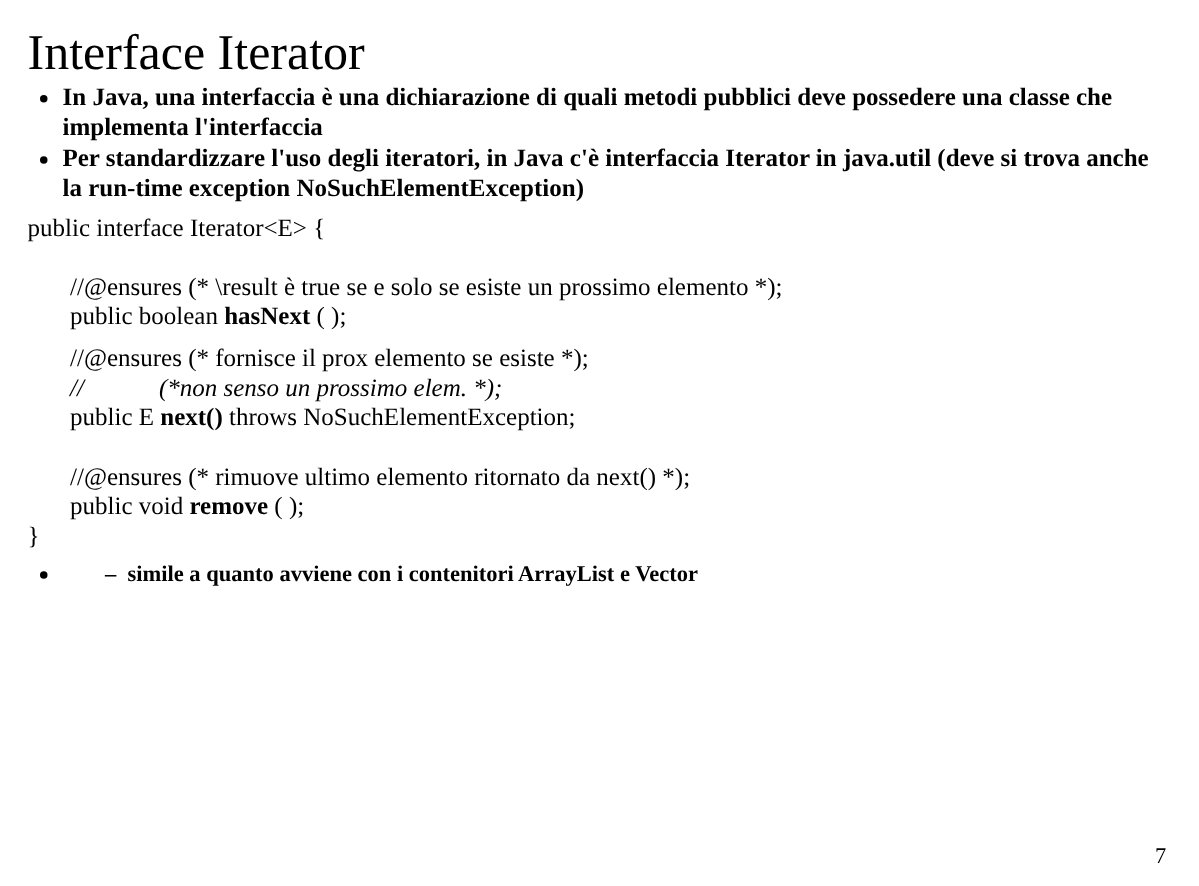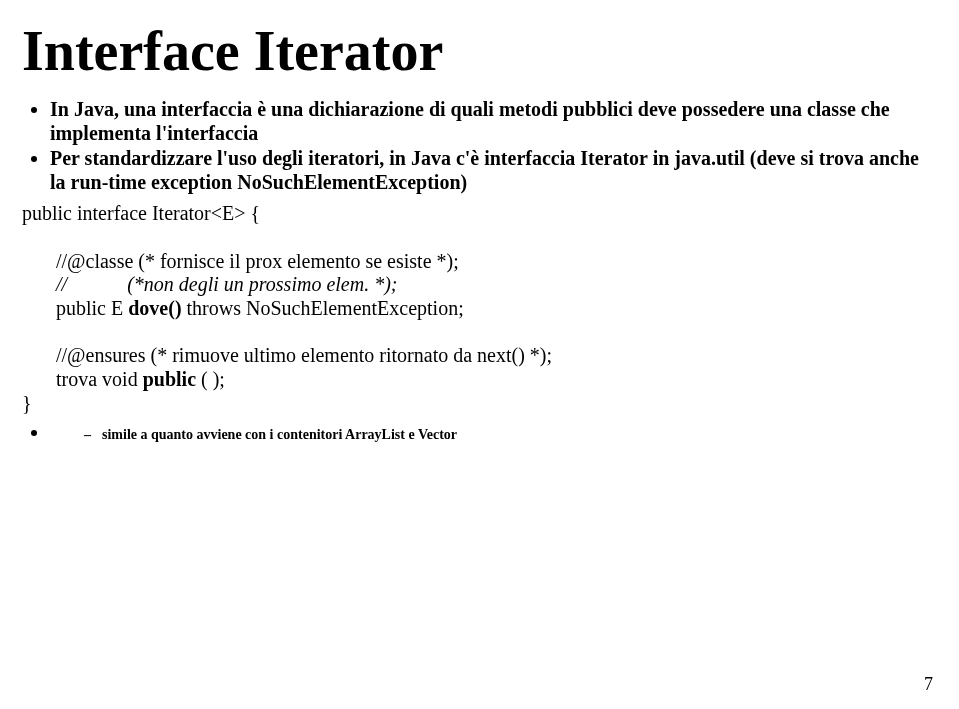--- a/index.html
+++ b/index.html
@@ -8,23 +8,23 @@
     font-family: "Times New Roman", Times, serif;
     color: #000;
     background: #fff;
     width: 959px;
     height: 709px;
     box-sizing: border-box;
     font-size: 20px;
     line-height: 1.18;
   }
   h1 {
-    font-size: 56px;
-    font-weight: bold;
-    margin: 0 0 14px 0;
+    font-size: 40px;
+    font-weight: normal;
+    margin: 0 0 2px 0;
   }
   ul.top {
     margin: 0 0 6px 0;
     padding-left: 28px;
   }
   ul.top > li {
     margin-bottom: 2px;
     font-weight: bold;
   }
   .code-block {
@@ -33,21 +33,21 @@
   }
   .code-block .indent {
     padding-left: 34px;
     margin-bottom: 10px;
   }
   .italic { font-style: italic; }
   .bold { font-weight: bold; }
   ul.sub {
     margin: 2px 0 0 0;
     padding-left: 52px;
-    font-size: 14px;
+    font-size: 18px;
   }
   ul.sub > li {
     list-style-type: none;
     position: relative;
     margin-bottom: 1px;
   }
   ul.sub > li::before {
     content: "–";
     position: absolute;
     left: -18px;
@@ -66,32 +66,38 @@
 
 <ul class="top">
   <li>In Java, una interfaccia è una dichiarazione di quali metodi pubblici deve possedere una classe che implementa l'interfaccia</li>
   <li>Per standardizzare l'uso degli iteratori, in Java c'è interfaccia Iterator in java.util (deve si trova anche la run-time exception NoSuchElementException)</li>
 </ul>
 
 <div class="code-block">
   <div>public interface Iterator&lt;E&gt; {</div>
   <br>
   <div class="indent">
-    <div>//@classe (* fornisce il prox elemento se esiste *);</div>
+    <div>//@ensures (* \result è true se e solo se esiste un prossimo elemento *);</div>
+    <div>
+      <span>public boolean </span><span class="bold">hasNext</span><span> ( );</span>
+    </div>
+  </div>
+  <div class="indent">
+    <div>//@ensures (* fornisce il prox elemento se esiste *);</div>
     <div class="italic">
-      <span>//</span>&nbsp;&nbsp;&nbsp;&nbsp;&nbsp;&nbsp;&nbsp;&nbsp;&nbsp;&nbsp;&nbsp;&nbsp;<span>(*non degli un prossimo elem. *);</span>
+      <span>//</span>&nbsp;&nbsp;&nbsp;&nbsp;&nbsp;&nbsp;&nbsp;&nbsp;&nbsp;&nbsp;&nbsp;&nbsp;<span>(*non senso un prossimo elem. *);</span>
     </div>
     <div>
-      <span>public E </span><span class="bold">dove()</span><span> throws NoSuchElementException;</span>
+      <span>public E </span><span class="bold">next()</span><span> throws NoSuchElementException;</span>
     </div>
   </div>
   <div class="indent" style="margin-bottom:0;margin-top:24px;">
     <div>//@ensures (* rimuove ultimo elemento ritornato da next() *);</div>
     <div>
-      <span>trova void </span><span class="bold">public</span><span> ( );</span>
+      <span>public void </span><span class="bold">remove</span><span> ( );</span>
     </div>
   </div>
   <div>}</div>
 </div>
 
 <ul class="top">
   <li>
     <ul class="sub">
       <li>simile a quanto avviene con i contenitori ArrayList e Vector</li>
     </ul>

